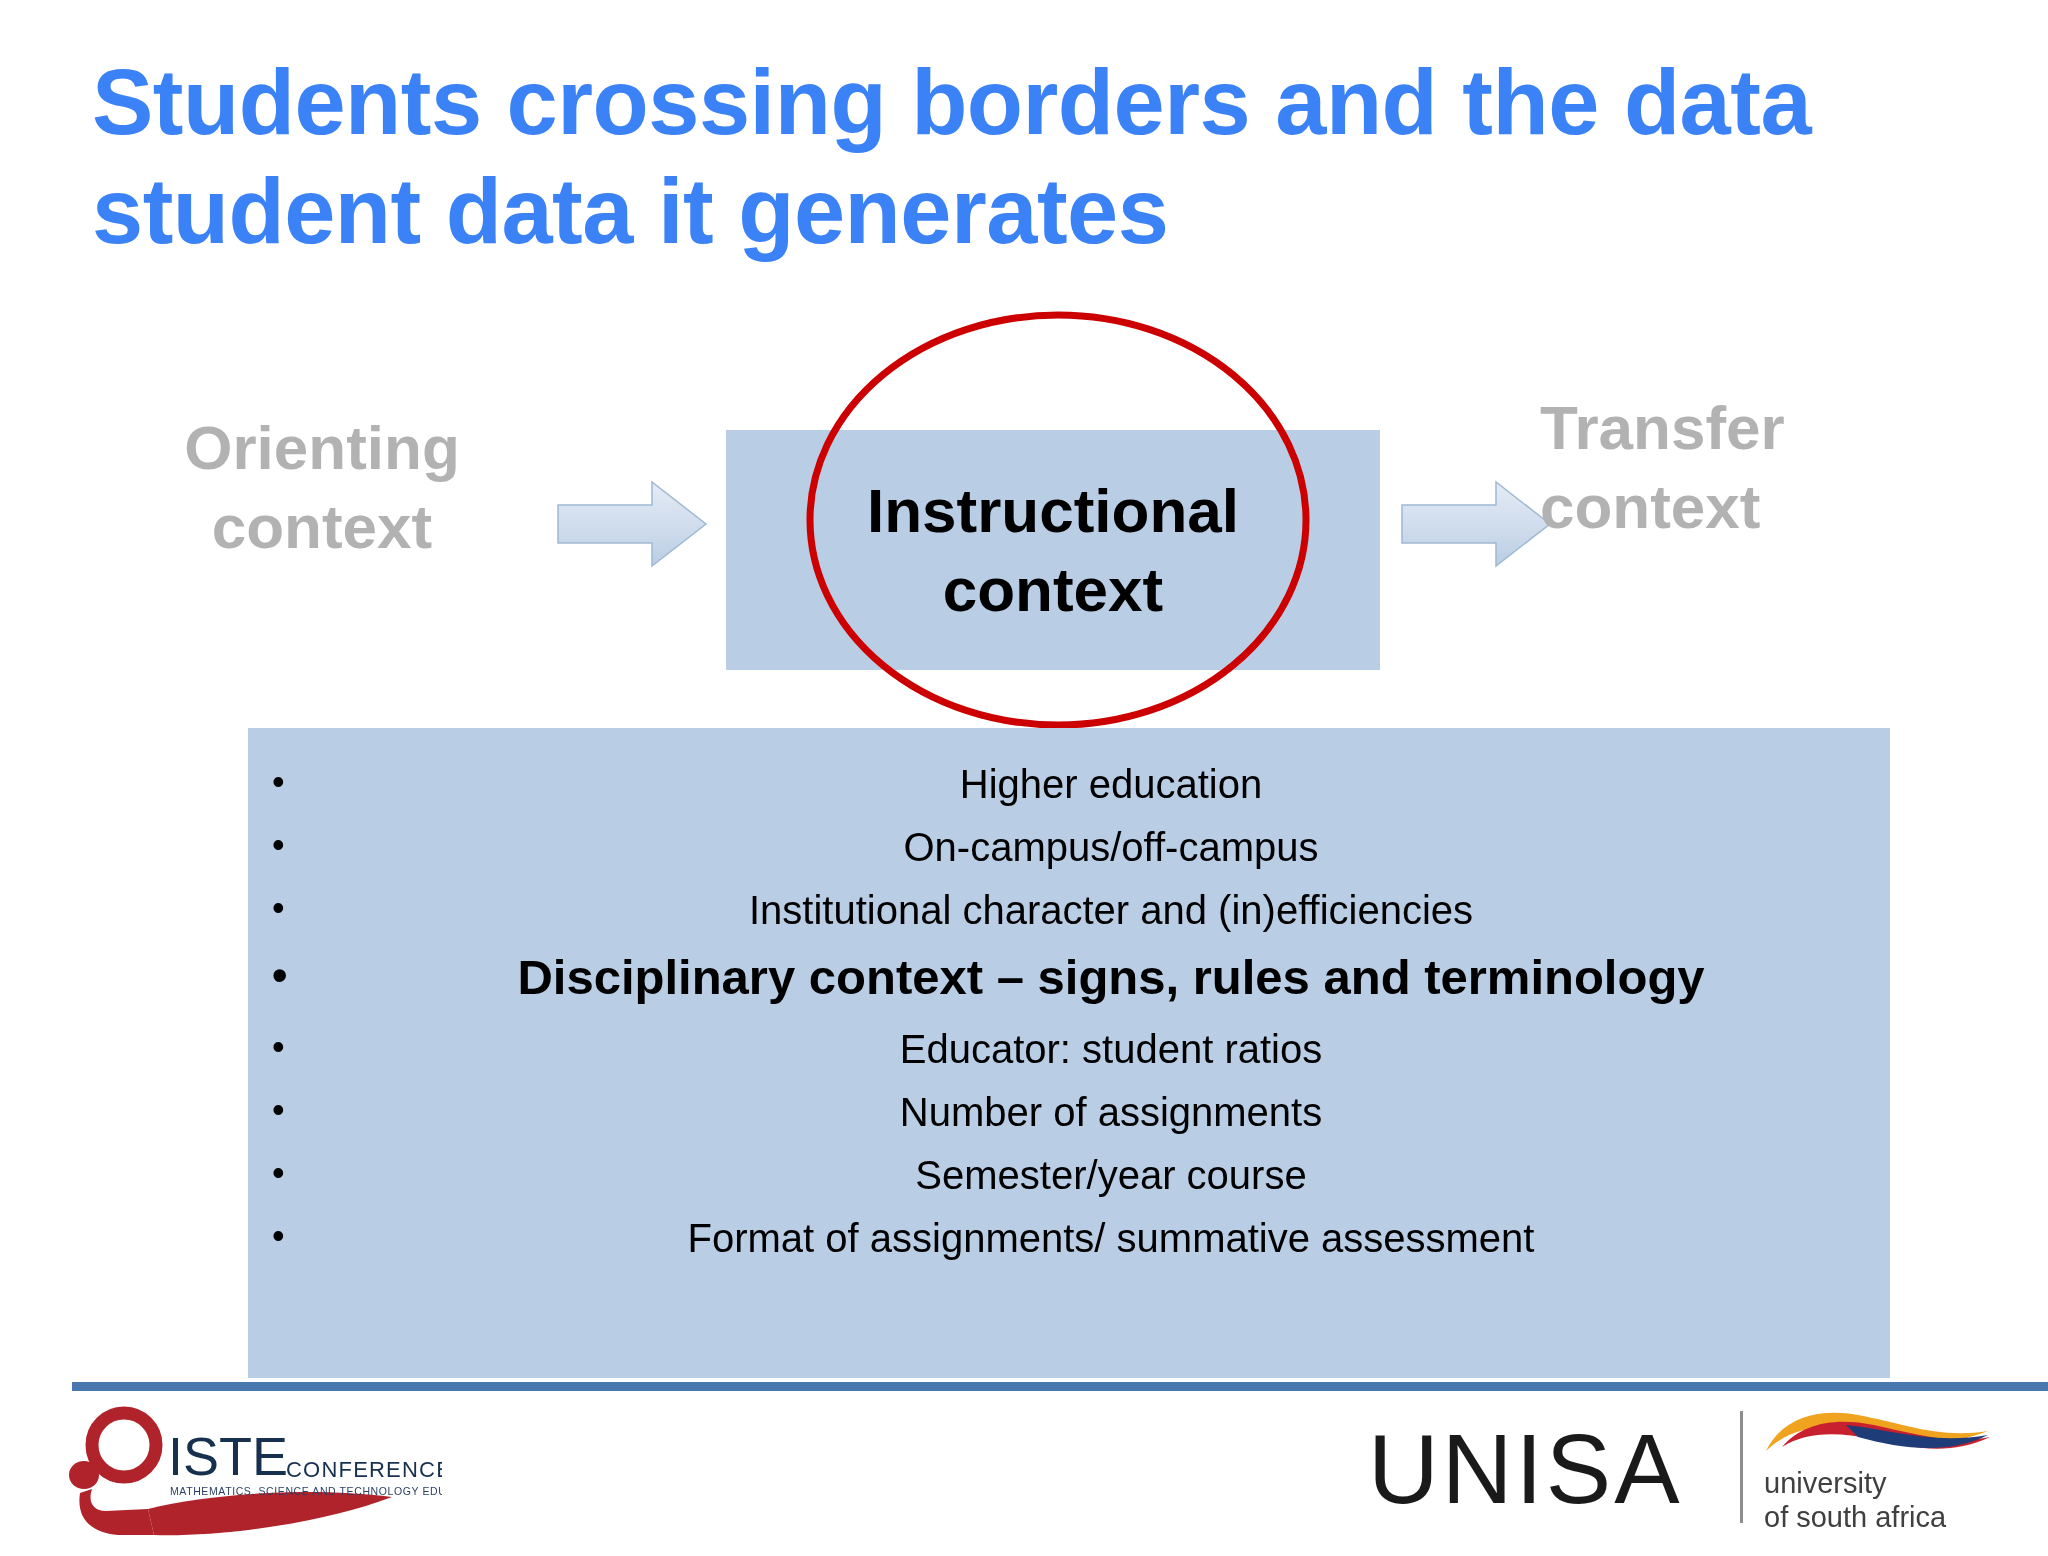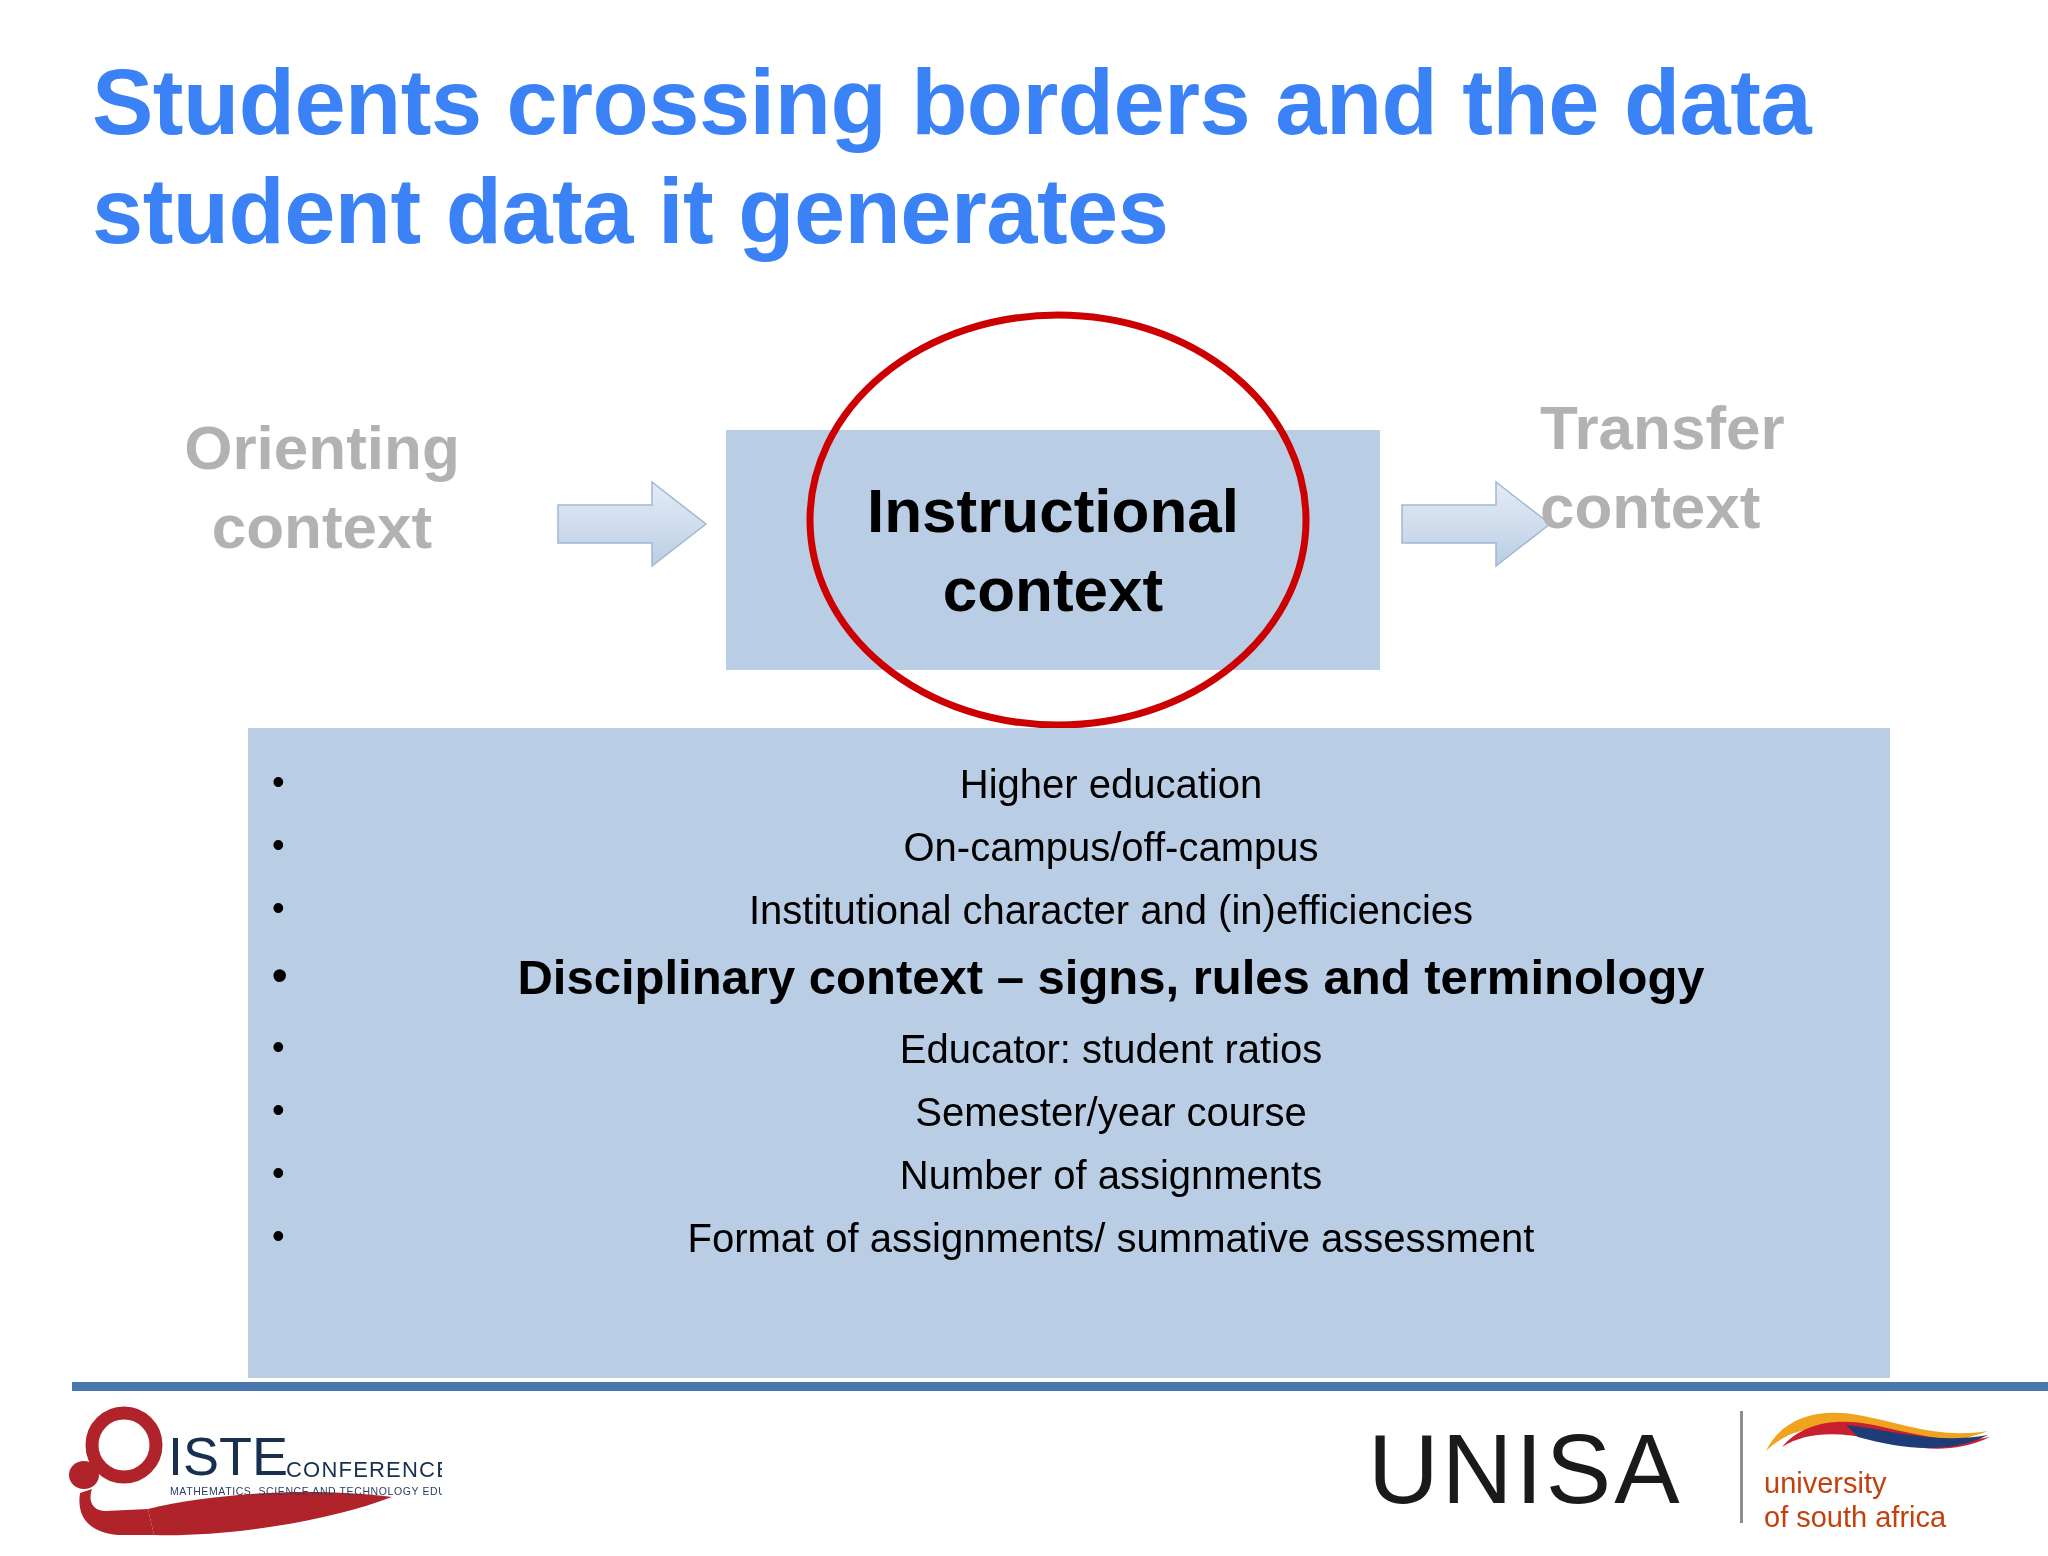--- a/index.html
+++ b/index.html
@@ -190,21 +190,21 @@
     width: 3px;
     height: 112px;
     background: #8d8d8d;
   }
   #unisa-tagline {
     position: absolute;
     left: 396px;
     top: 62px;
     font-size: 29px;
     line-height: 1.16;
-    color: #c2410c;
+    color: #404040;
   }
   #unisa-swoosh {
     position: absolute;
     left: 394px;
     top: 0px;
     width: 230px;
     height: 62px;
   }
 </style>
 </head>
@@ -254,22 +254,22 @@
   </div>
 </div>
 
 <div id="bullet-panel" style="background: rgb(185, 205, 229);">
   <ul id="bullet-list">
       <li class="bullet-item">Higher education</li>
       <li class="bullet-item">On-campus/off-campus</li>
       <li class="bullet-item">Institutional character and (in)efficiencies</li>
       <li class="bullet-item emph">Disciplinary context – signs, rules and terminology</li>
       <li class="bullet-item">Educator: student ratios</li>
+      <li class="bullet-item">Number of assignments</li>
       <li class="bullet-item">Semester/year course</li>
-      <li class="bullet-item">Number of assignments</li>
       <li class="bullet-item">Format of assignments/ summative assessment</li>
     </ul>
 </div>
 
 <div id="footer-rule" style="background: rgb(73, 120, 174);"></div>
 <div id="footer">
 
   <svg id="iste-logo" viewBox="0 0 380 145">
     <circle cx="62" cy="44" r="32" fill="none" stroke="#b0232a" stroke-width="13"></circle>
     <ellipse cx="22" cy="74" rx="15" ry="14" fill="#b0232a"></ellipse>

